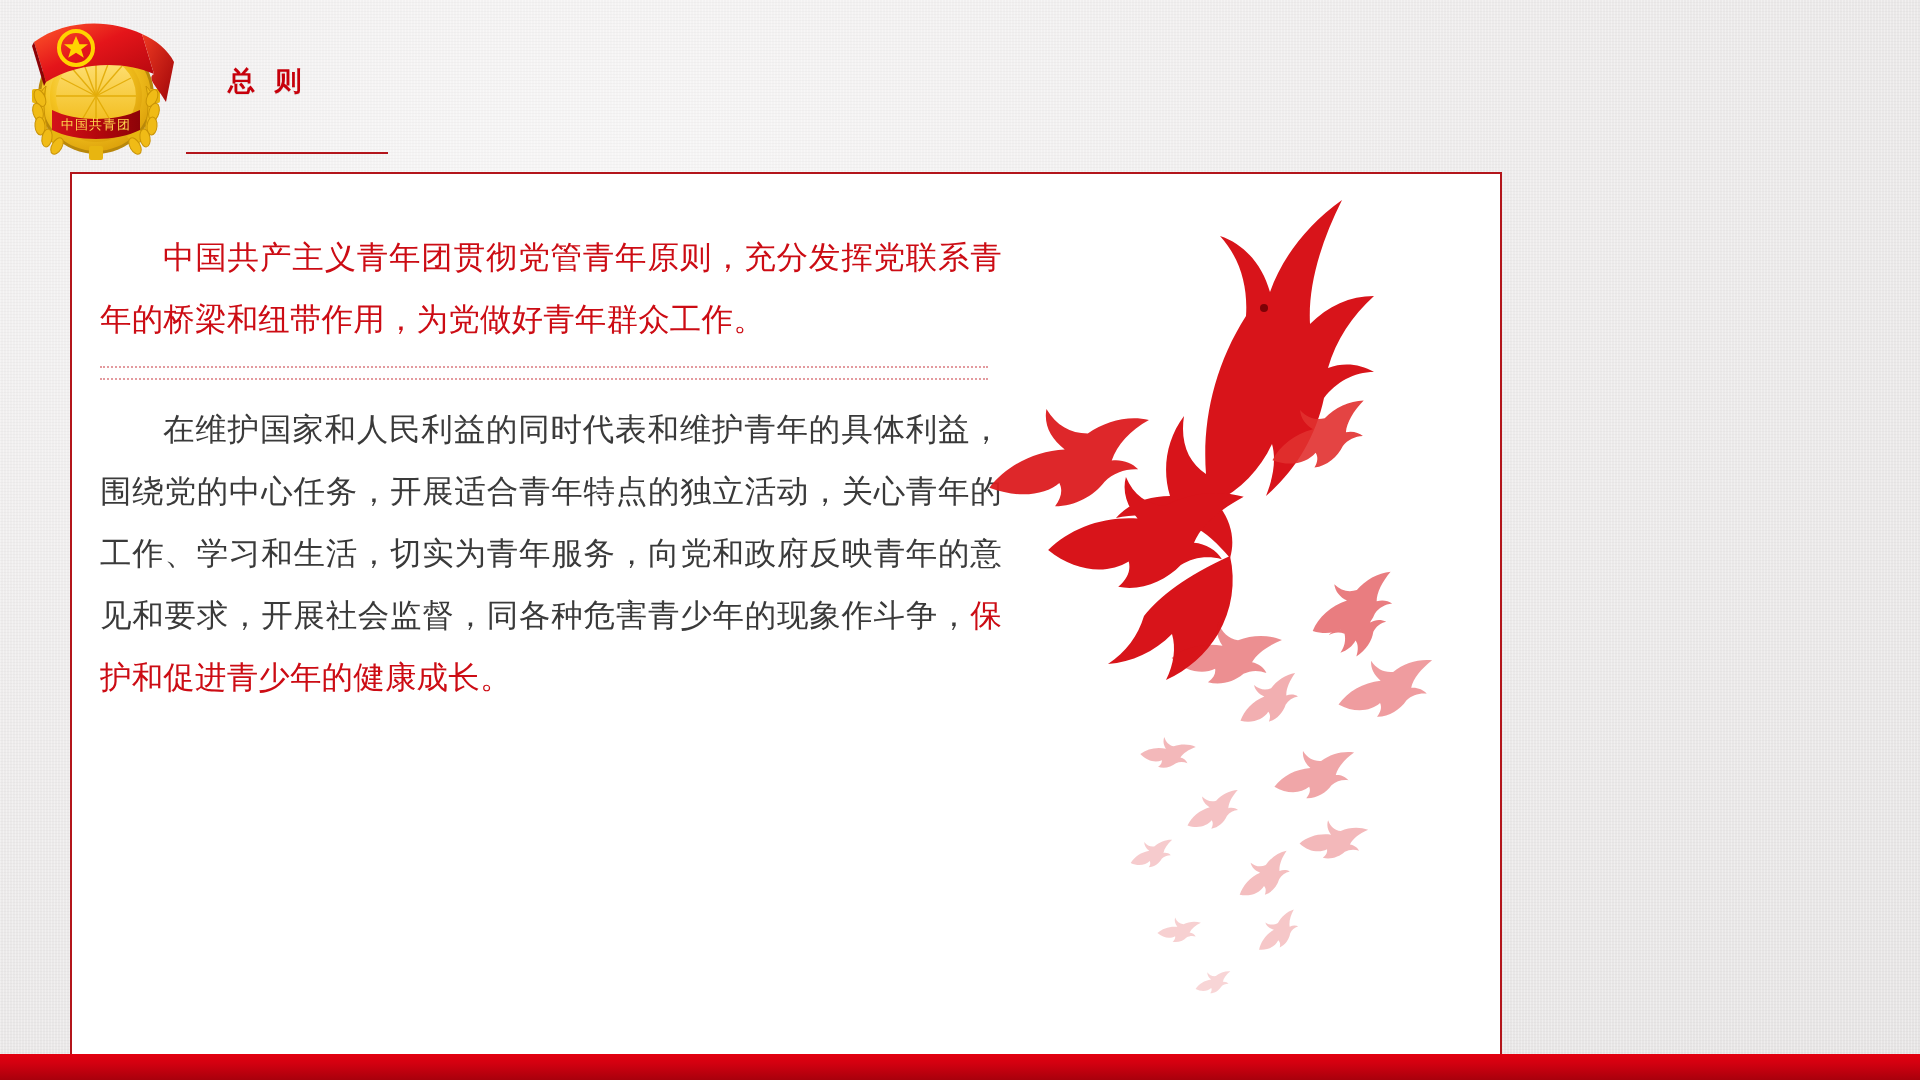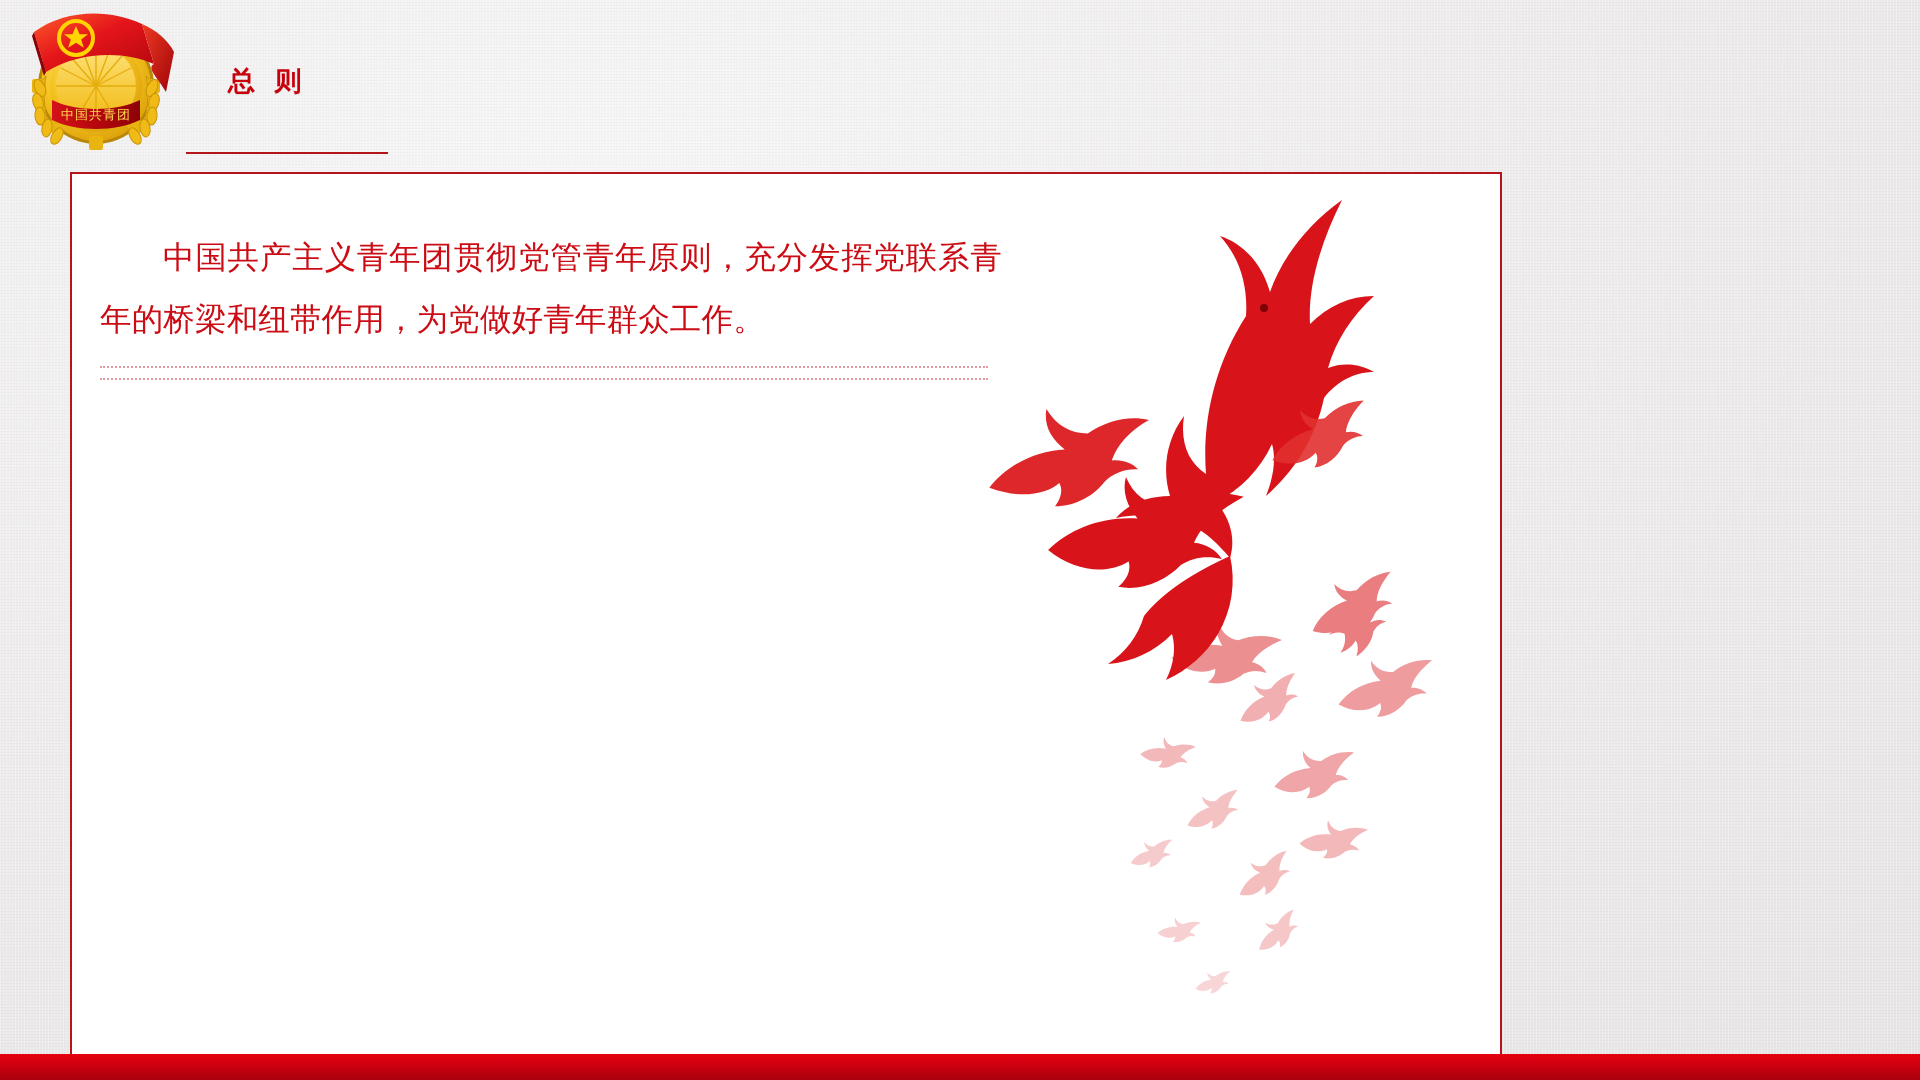--- a/index.html
+++ b/index.html
@@ -19,21 +19,21 @@
     background-image:
       repeating-linear-gradient(0deg, rgba(0,0,0,.022) 0 1px, transparent 1px 3px),
       repeating-linear-gradient(90deg, rgba(255,255,255,.35) 0 1px, transparent 1px 3px);
     opacity:.9;
   }
 
   
   #header{position:absolute;left:0;top:0;width:100%;height:172px;}
 
   #emblem{
-    position:absolute;left:16px;top:0;width:160px;height:160px;
+    position:absolute;left:16px;top:10px;width:160px;height:160px;
   }
   #emblem svg{display:block;width:160px;height:160px;}
 
   #title{
     position:absolute;left:228px;top:68px;
     font-size:27px;font-weight:bold;letter-spacing:.22em;
     color:#c7000b;line-height:1;
     text-shadow:0 1px 0 rgba(0,0,0,.08);
     white-space:nowrap;
   }
@@ -207,20 +207,23 @@
 
     <div class="p1-wrap">
       <p class="para red">中国共产主义青年团贯彻党管青年原则，充分发挥党联系青年的桥梁和纽带作用，为党做好青年群众工作。</p>
     </div>
 
     <hr class="divider">
 
 
     <hr class="divider">
 
+    <div class="p3-wrap">
+      <p class="para dark"><span>在维护国家和人民利益的同时代表和维护青年的具体利益，围绕党的中心任务，开展适合青年特点的独立活动，关心青年的工作、学习和生活，切实为青年服务，向党和政府反映青年的意见和要求，开展社会监督，同各种危害青少年的现象作斗争，</span><span class="hl">保护和促进青少年的健康成长。</span></p>
+    </div>
 
   </div>
 </div>
 
 <div id="doves">
   <svg width="560" height="880" viewBox="0 0 560 880" xmlns="http://www.w3.org/2000/svg">
     <defs>
       <g id="dove">
         <path d="M50,52 C44,47 36,45 28,47 C33,43 41,42 48,44
                  C44,33 48,20 60,13 C56,24 58,33 66,38

